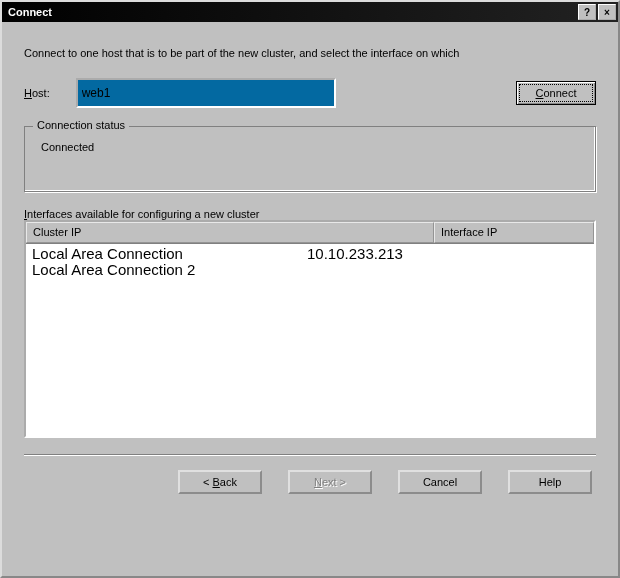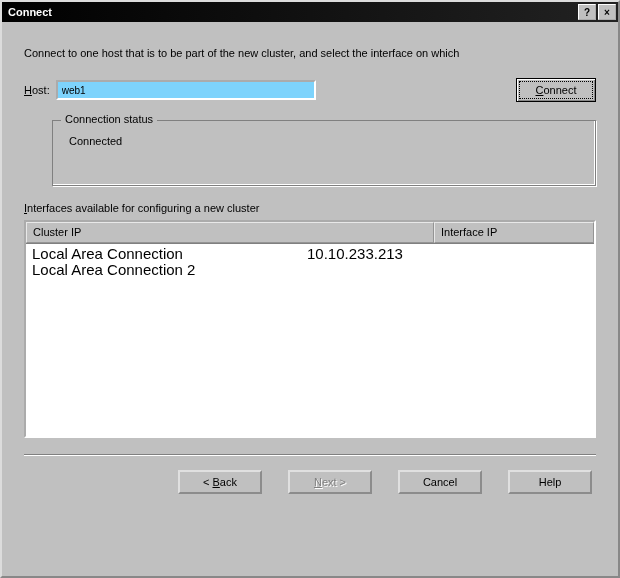--- a/index.html
+++ b/index.html
@@ -52,32 +52,32 @@
       display: flex;
       flex-direction: column;
     }
     .instruction {
       margin-bottom: 18px;
       line-height: 1.3;
     }
     .host-row {
       display: flex;
       align-items: center;
-      gap: 6px;
+      gap: 26px;
       margin-bottom: 18px;
     }
     .u { text-decoration: underline; }
     .host-input {
       flex: 0 0 260px;
-      height: 20px;
+      height: 30px;
       border: 2px inset #fff;
       padding: 2px 4px;
       font-family: inherit;
-      font-size: 10px;
-      background: #7dd3fc;
+      font-size: 12px;
+      background: #0369a1;
     }
     .spacer { flex: 1; }
     .btn {
       height: 24px;
       min-width: 80px;
       border: 2px outset #e0e0e0;
       background: #c0c0c0;
       font-family: inherit;
       font-size: 11px;
       cursor: pointer;
@@ -89,31 +89,30 @@
       outline: 1px dotted #000;
       outline-offset: -4px;
     }
     .btn:disabled { color: #808080; text-shadow: 1px 1px 0 #fff; cursor: default; }
     .groupbox {
       border: 1px solid #808080;
       box-shadow: inset -1px -1px 0 #fff, 1px 1px 0 #fff;
       padding: 14px 12px 38px 12px;
       margin-bottom: 16px;
       position: relative;
-      margin-left: 28px;
     }
     .groupbox-legend {
       position: absolute;
       top: -8px;
       left: 8px;
       background: #c0c0c0;
       padding: 0 4px;
     }
     .status-text { padding-left: 4px; }
-    .section-label { margin-bottom: 6px; }
+    .section-label { margin-bottom: 0; }
     .listview {
       border: 2px inset #fff;
       background: #fff;
       height: 218px;
       display: flex;
       flex-direction: column;
       margin-bottom: 10px;
     }
     .lv-header {
       display: flex;

